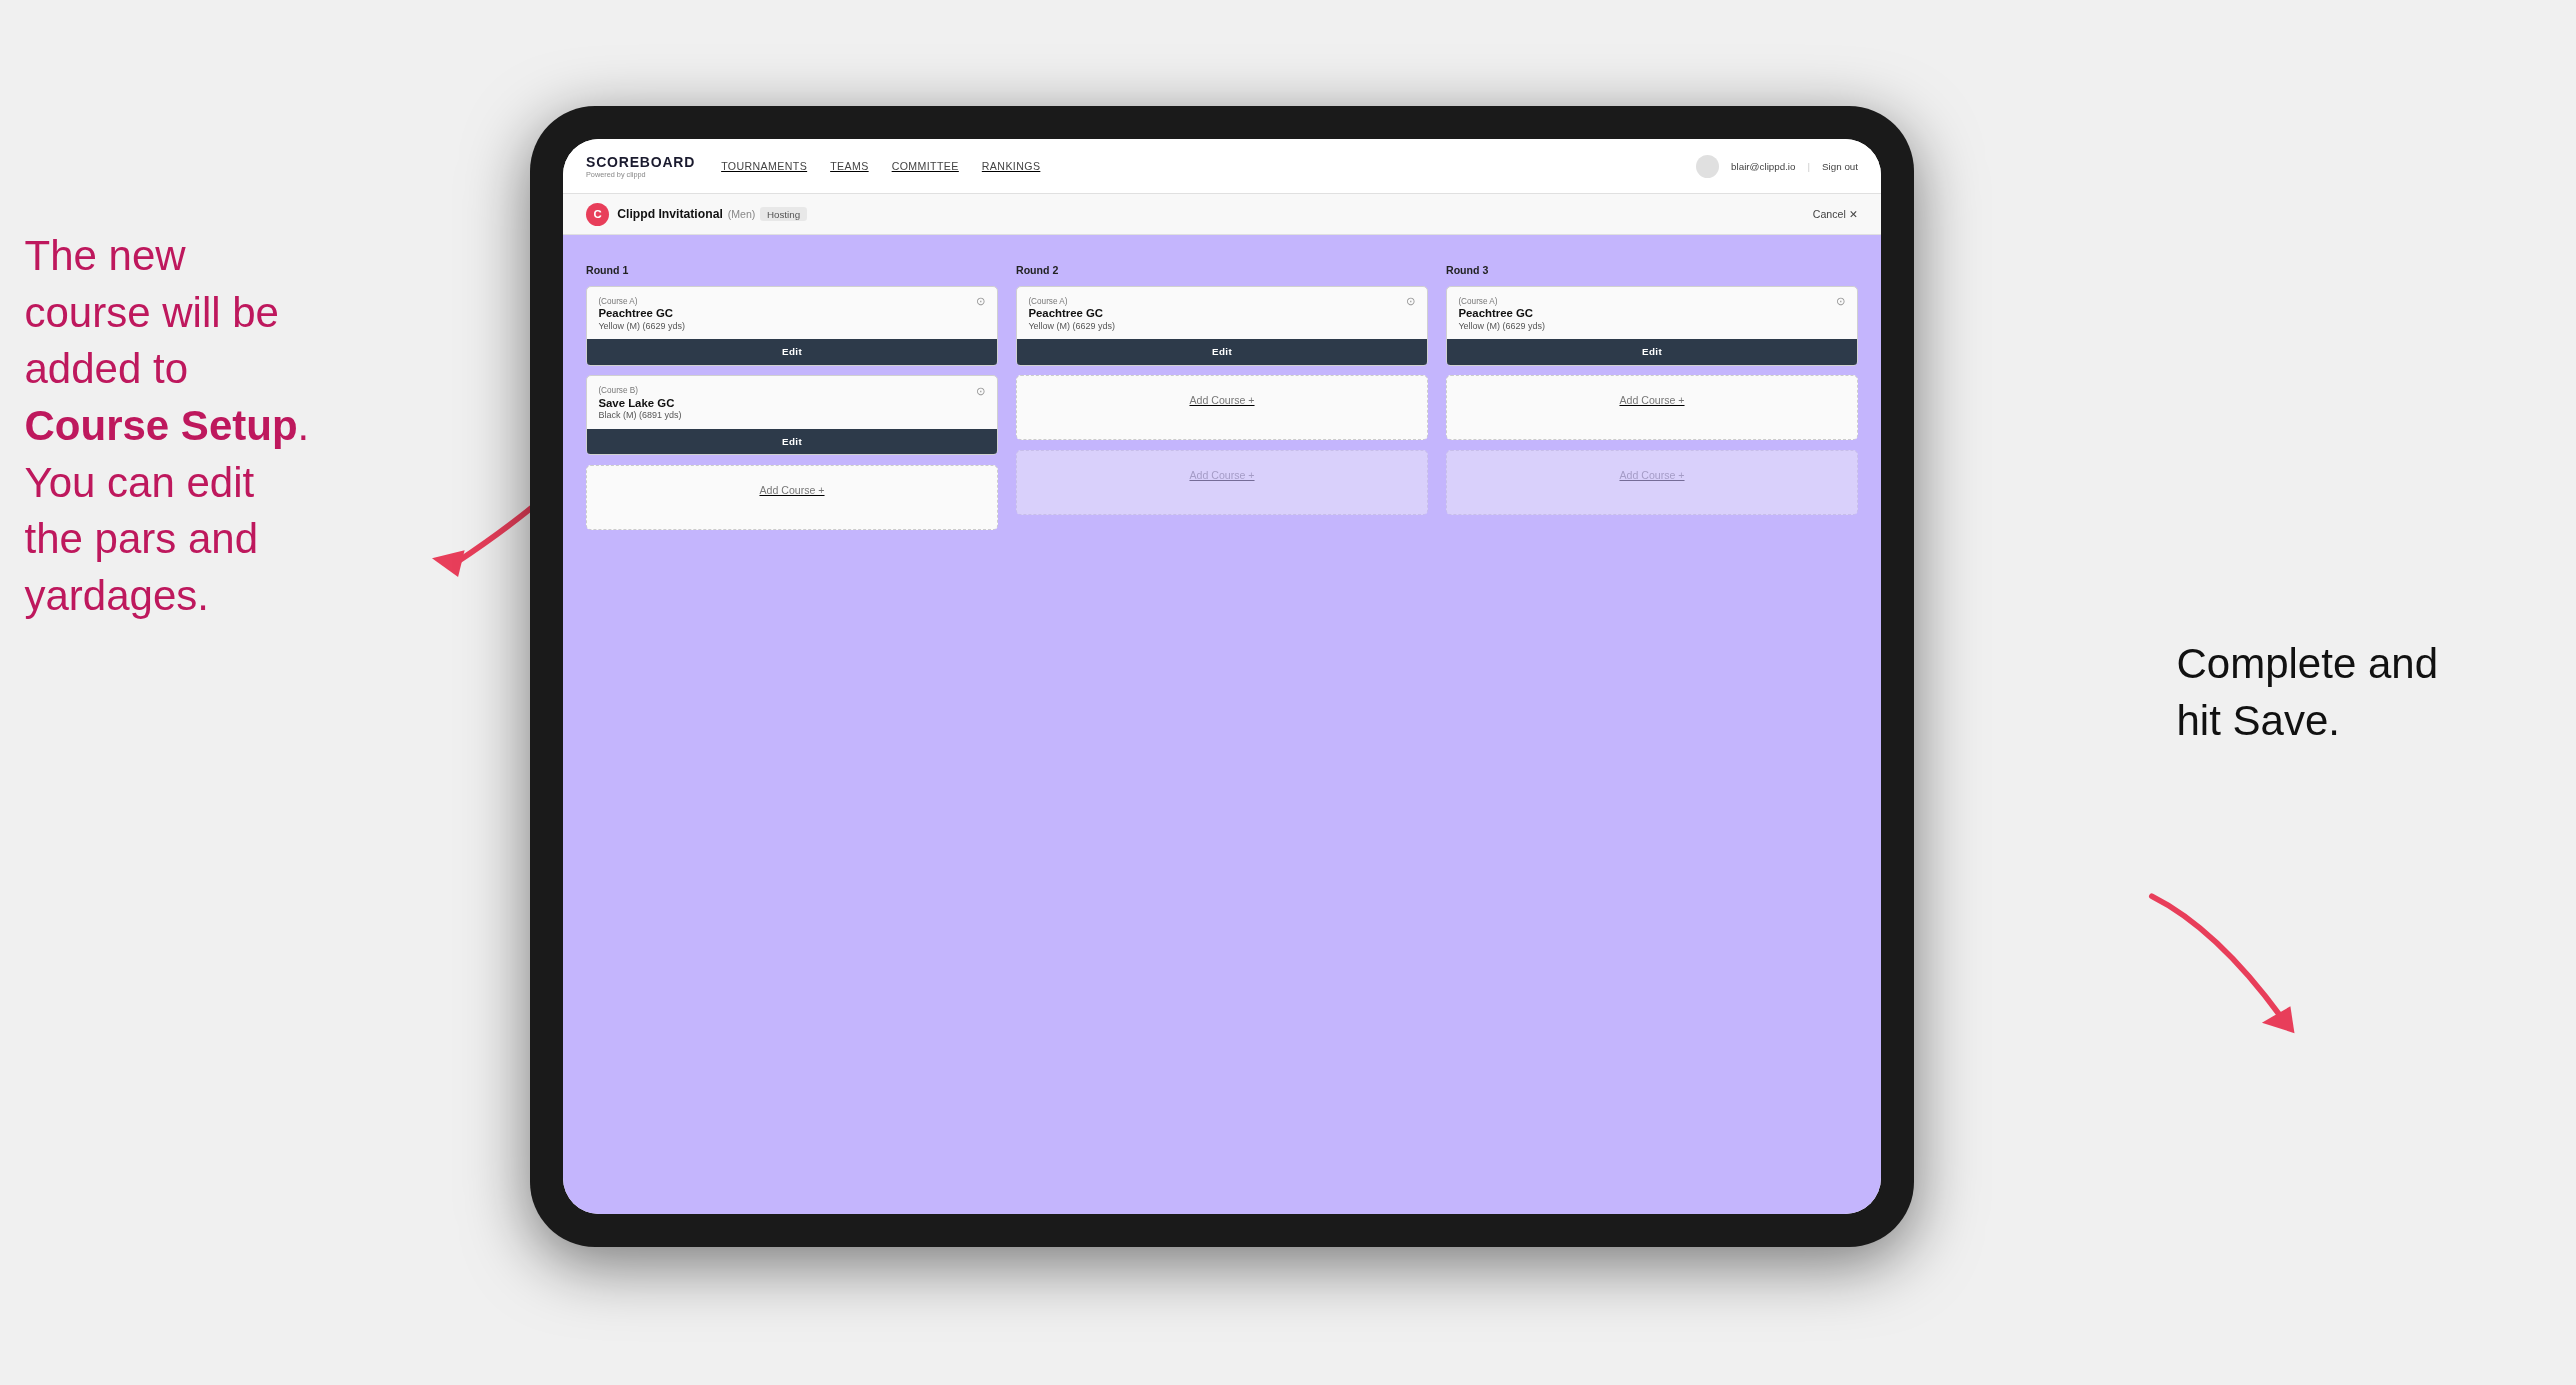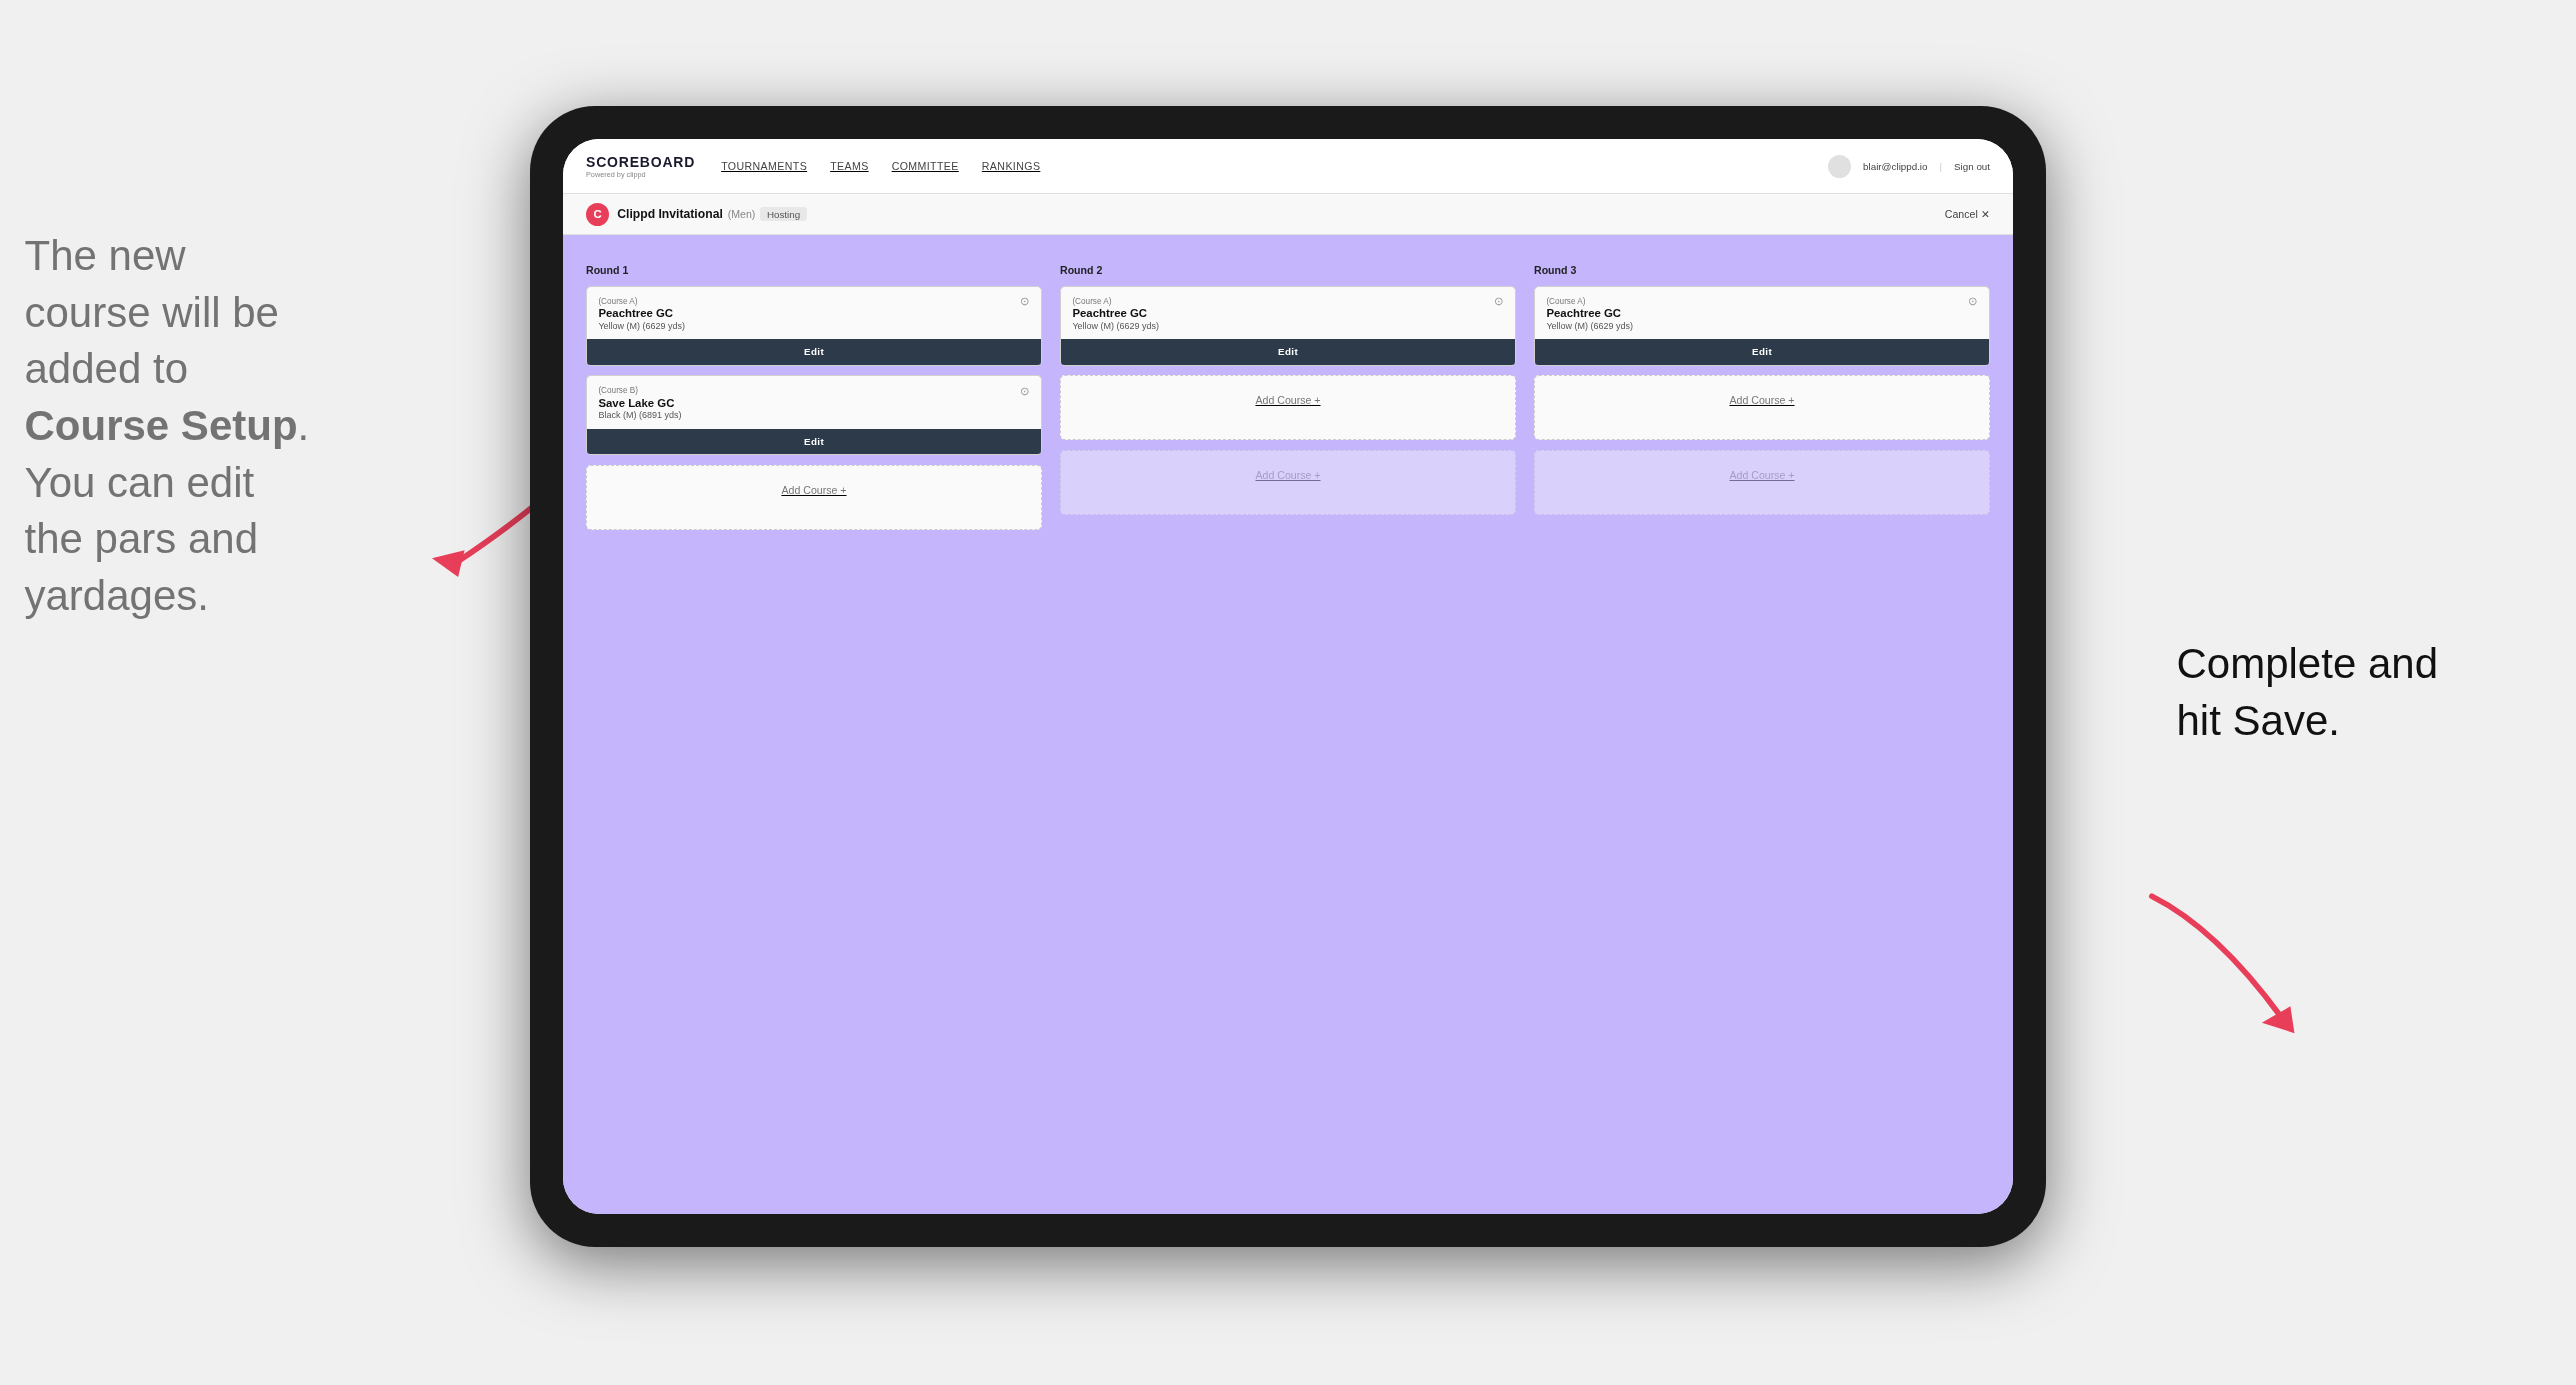--- a/index.html
+++ b/index.html
@@ -12,21 +12,21 @@
       position: relative;
     }
 
     
     .annotation-left {
       position: absolute;
       left: 24.5px;
       top: 228px;
       font-size: 42px;
       line-height: 1.35;
-      color: #737373;
+      color: #be185d;
       width: 457px;
     }
     .annotation-left strong { font-weight: 900; }
 
     
     .annotation-right {
       position: absolute;
       right: 24.5px;
       top: 636px;
       font-size: 42px;
@@ -55,21 +55,21 @@
       width: 245px;
       height: 163px;
       pointer-events: none;
     }
 
     
     .tablet-frame {
       position: absolute;
       left: 530px;
       top: 106px;
-      width: 1516px;
+      width: 1384px;
       height: 1141px;
       background: #1a1a1a;
       border-radius: 65px;
       box-shadow: 0 16.3px 65px rgba(0,0,0,0.5);
       padding: 33px;
     }
 
     .tablet-screen {
       width: 100%;
       height: 100%;

